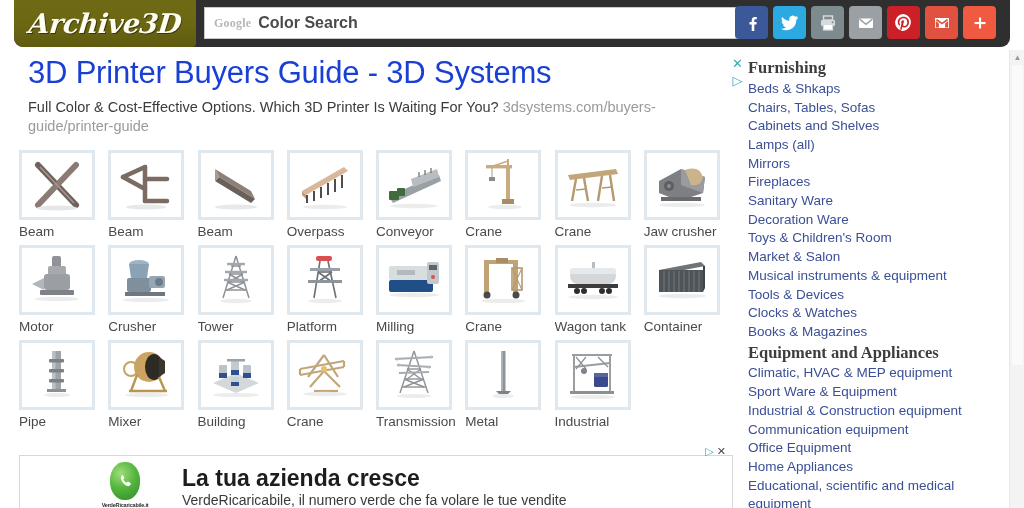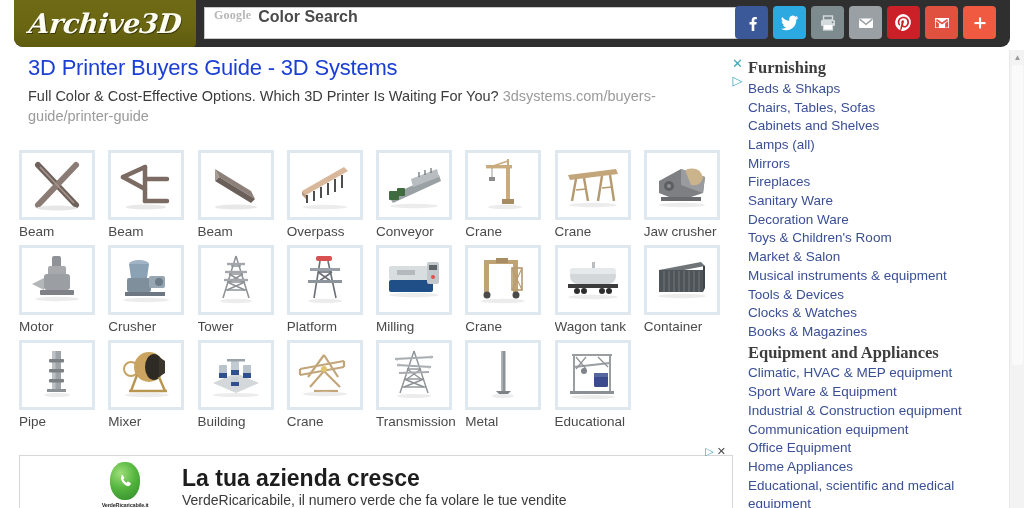--- a/index.html
+++ b/index.html
@@ -37,21 +37,21 @@
     letter-spacing: -0.5px;
     text-shadow: 1px 1px 0 rgba(0,0,0,.45);
     transform: skewX(-6deg);
     white-space: nowrap;
   }
 
   .search-wrap {
     position: absolute; left: 190px; top: 7px; width: 549px; height: 32px;
     background: #ffffff;
     border: 1px solid #c9c9c9;
-    display: flex; align-items: flex-start; padding-left: 9px;
+    display: flex; align-items: center; padding-left: 9px;
   }
   .google-word {
     font-size: 12px; color: #b6b6b6; font-weight: bold;
     font-family: "Liberation Serif", serif;
     letter-spacing: .2px; margin-right: 7px;
   }
   .search-placeholder {
     font-size: 16px; color: #4a4a4a; font-weight: bold;
   }
 
@@ -62,21 +62,21 @@
   .soc {
     width: 33px; height: 33px; border-radius: 4px;
     display: flex; align-items: center; justify-content: center;
     color: #fff;
   }
   .soc svg { display: block; }
 
   
   .top-ad { position: absolute; left: 28px; top: 55px; width: 700px; }
   .ad-title {
-    font-size: 22px; color: #1a3fd4; font-weight: normal;
+    font-size: 31px; color: #1a3fd4; font-weight: normal;
     line-height: 1.15; letter-spacing: -.2px;
     font-family: "Liberation Sans", sans-serif;
   }
   .ad-desc {
     margin-top: 7px; font-size: 14.5px; color: #3b3b3b; line-height: 1.35;
     max-width: 700px;
   }
   .ad-url { color: #9a9a9a; }
 
   .ad-ctrl {
@@ -648,21 +648,21 @@
               <path d="M24,10 L14,22"></path>
             <path d="M36,10 L46,20"></path>
           </g>
           <rect x="32" y="26" width="14" height="14" rx="1.5" fill="#3b4a8c"></rect>
           <rect x="32" y="26" width="14" height="4" fill="#56679f"></rect>
           <circle cx="22" cy="24" r="3" fill="#7e848a"></circle>
           <rect x="8" y="44" width="44" height="3" fill="#8a9096"></rect>
           <ellipse cx="31" cy="50" rx="22" ry="2" fill="#ececec"></ellipse>
         </svg>
       </div>
-      <div class="cap">Educational</div>
+      <div class="cap">Industrial</div>
     </div>
   </div>
 
   <div class="bottom-ad">
     <div class="bad-ctrl">
       <span class="bad-tri">▷</span>
       <span class="bad-x">✕</span>
     </div>
     <div class="bad-logo">
       <div class="bad-circle">

